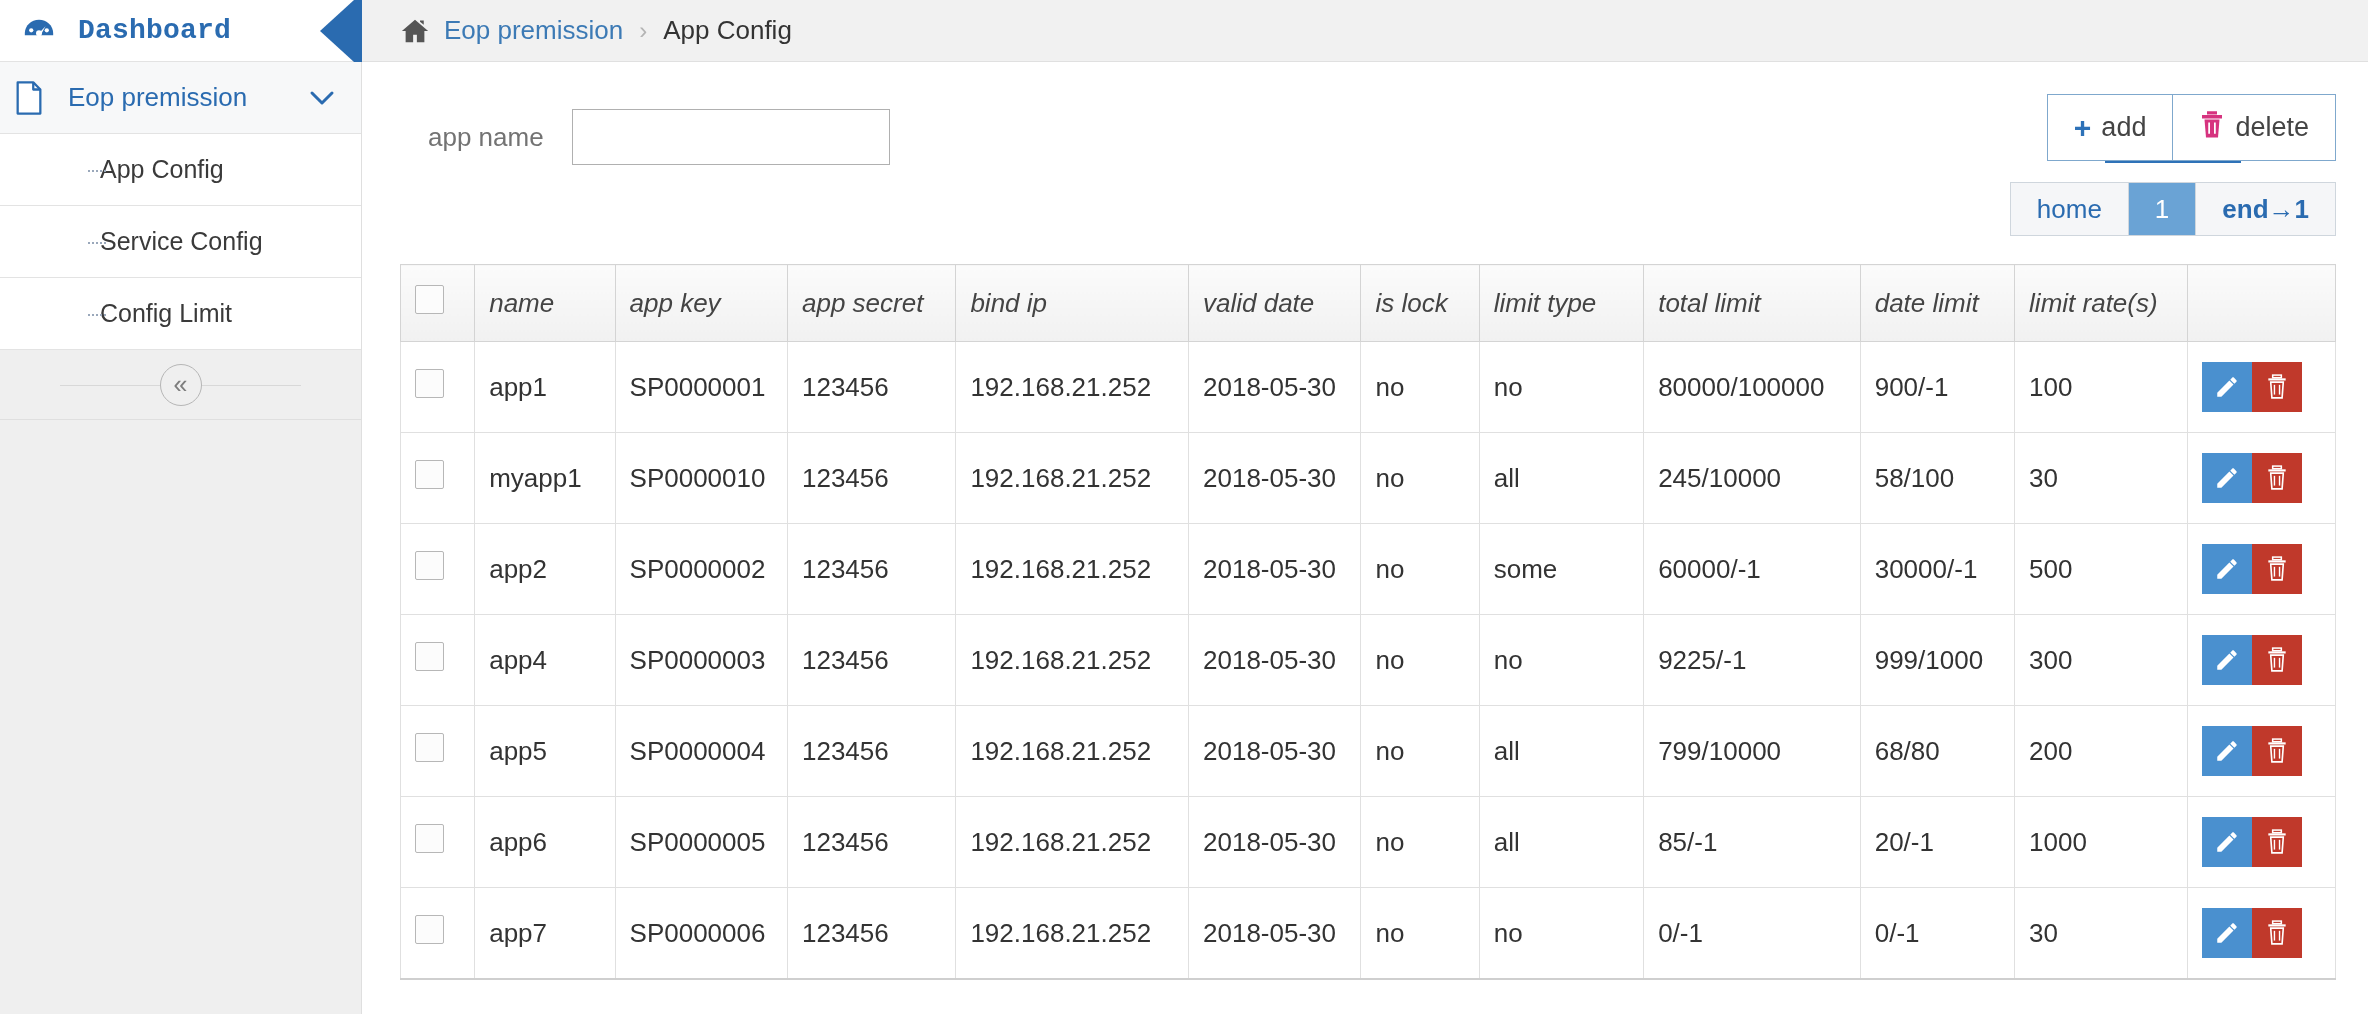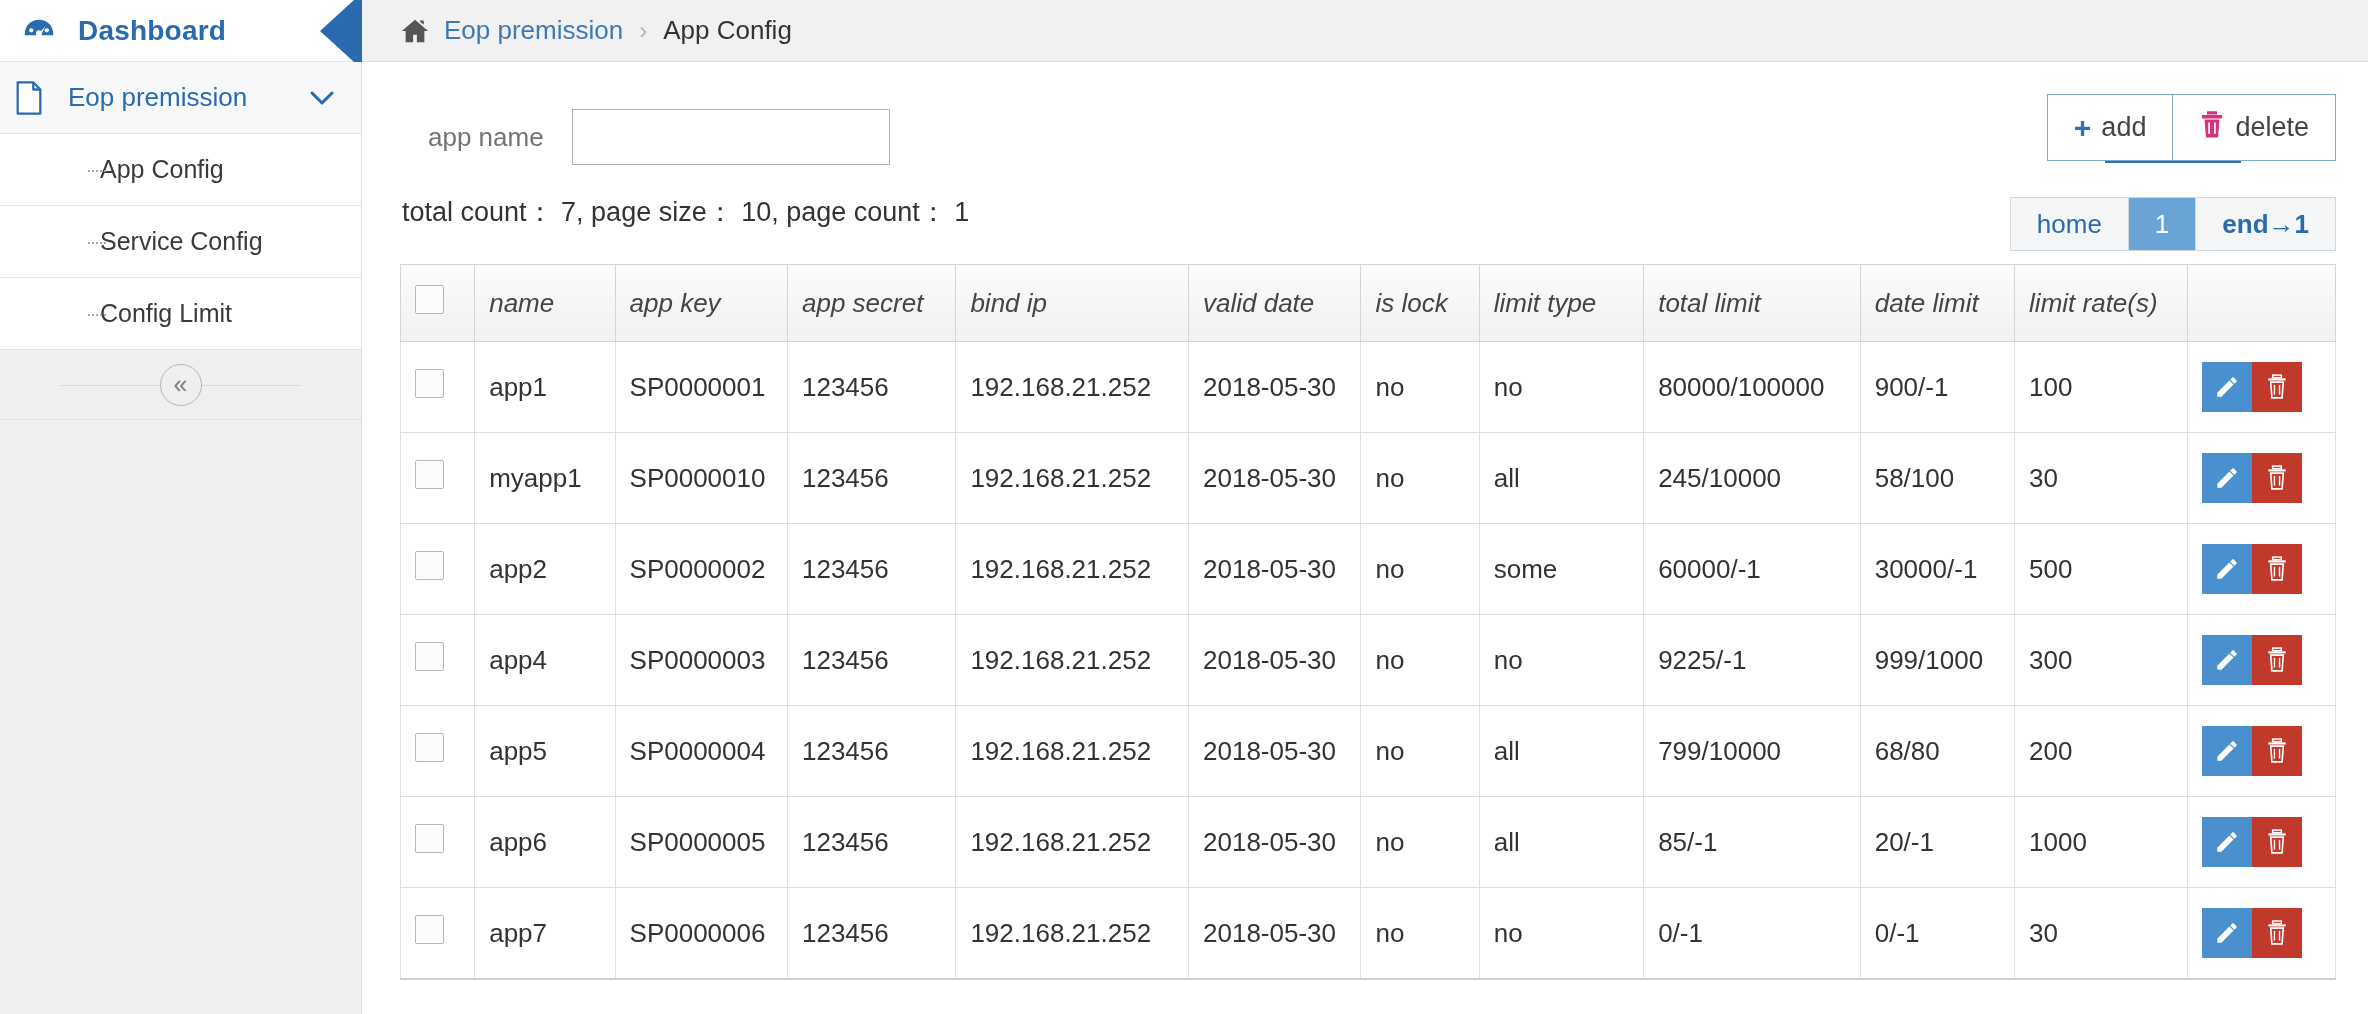--- a/index.html
+++ b/index.html
@@ -18,20 +18,21 @@
     position: relative;
     border-right: 1px solid #dfdfdf;
     display: flex; flex-direction: column;
   }
   .brand {
     height: 62px; flex: 0 0 62px;
     display: flex; align-items: center;
     padding-left: 22px;
     background: #ffffff;
     border-bottom: 1px solid #e3e3e3;
+    font-family: Liberation Mono, monospace;
   }
   .brand-icon { width: 34px; height: 34px; flex: 0 0 34px; display: flex; align-items: center; justify-content: center; }
   .brand-text {
     font-size: 28px; color: #2a6bb0; font-weight: 600;
     margin-left: 22px; letter-spacing: .2px;
   }
 
   .nav-group-head {
     height: 72px; display: flex; align-items: center;
     padding: 0 24px 0 12px;
@@ -137,21 +138,21 @@
     background: #fff; border: none; cursor: pointer;
     font-size: 27px; color: #444; padding: 15px 26px;
     display: flex; align-items: center; gap: 10px; line-height: 1;
     font-family: "Liberation Sans", sans-serif;
   }
   .btn-plain + .btn-plain { border-left: 1px solid #7fa8cd; }
   .ic-plus { color: #2e72b8; font-size: 30px; font-weight: 700; }
 
   .meta-row { display: flex; align-items: center; height: 72px; position: relative; margin-top: 4px; }
   .meta-text { font-size: 27px; color: #333; margin-left: 2px; }
-  .pager { position: absolute; right: 0; top: 21px; display: flex; border: 1px solid #cfd6dd; }
+  .pager { position: absolute; right: 0; top: 6px; display: flex; border: 1px solid #cfd6dd; }
   .pg {
     font-size: 26px; color: #2a6bb0; background: #f5f6f8;
     padding: 13px 26px; cursor: pointer; line-height: 1;
     border-right: 1px solid #cfd6dd;
   }
   .pg:last-child { border-right: none; font-weight: bold; }
   .pg.active { background: #6aa3d5; color: #fff; }
 
   table.grid { width: 100%; border-collapse: collapse; margin-top: 16px; table-layout: fixed; }
   table.grid th {
@@ -287,21 +288,20 @@
                 <rect x="7" y="10" width="1.4" height="9" fill="#fff"></rect>
                 <rect x="11.6" y="10" width="1.4" height="9" fill="#fff"></rect>
               </svg>
             </span>
             <span>delete</span>
           </button>
         </div>
       </div>
 
       <div class="meta-row">
-        <span class="meta-text">total count： 7,  page size：  10,   page count： 1</span>
         <div class="pager">
           <span class="pg">home</span>
           <span class="pg active">1</span>
           <span class="pg">end→1</span>
         </div>
       </div>
 
       <table class="grid">
         <colgroup>
           <col class="c-chk">

